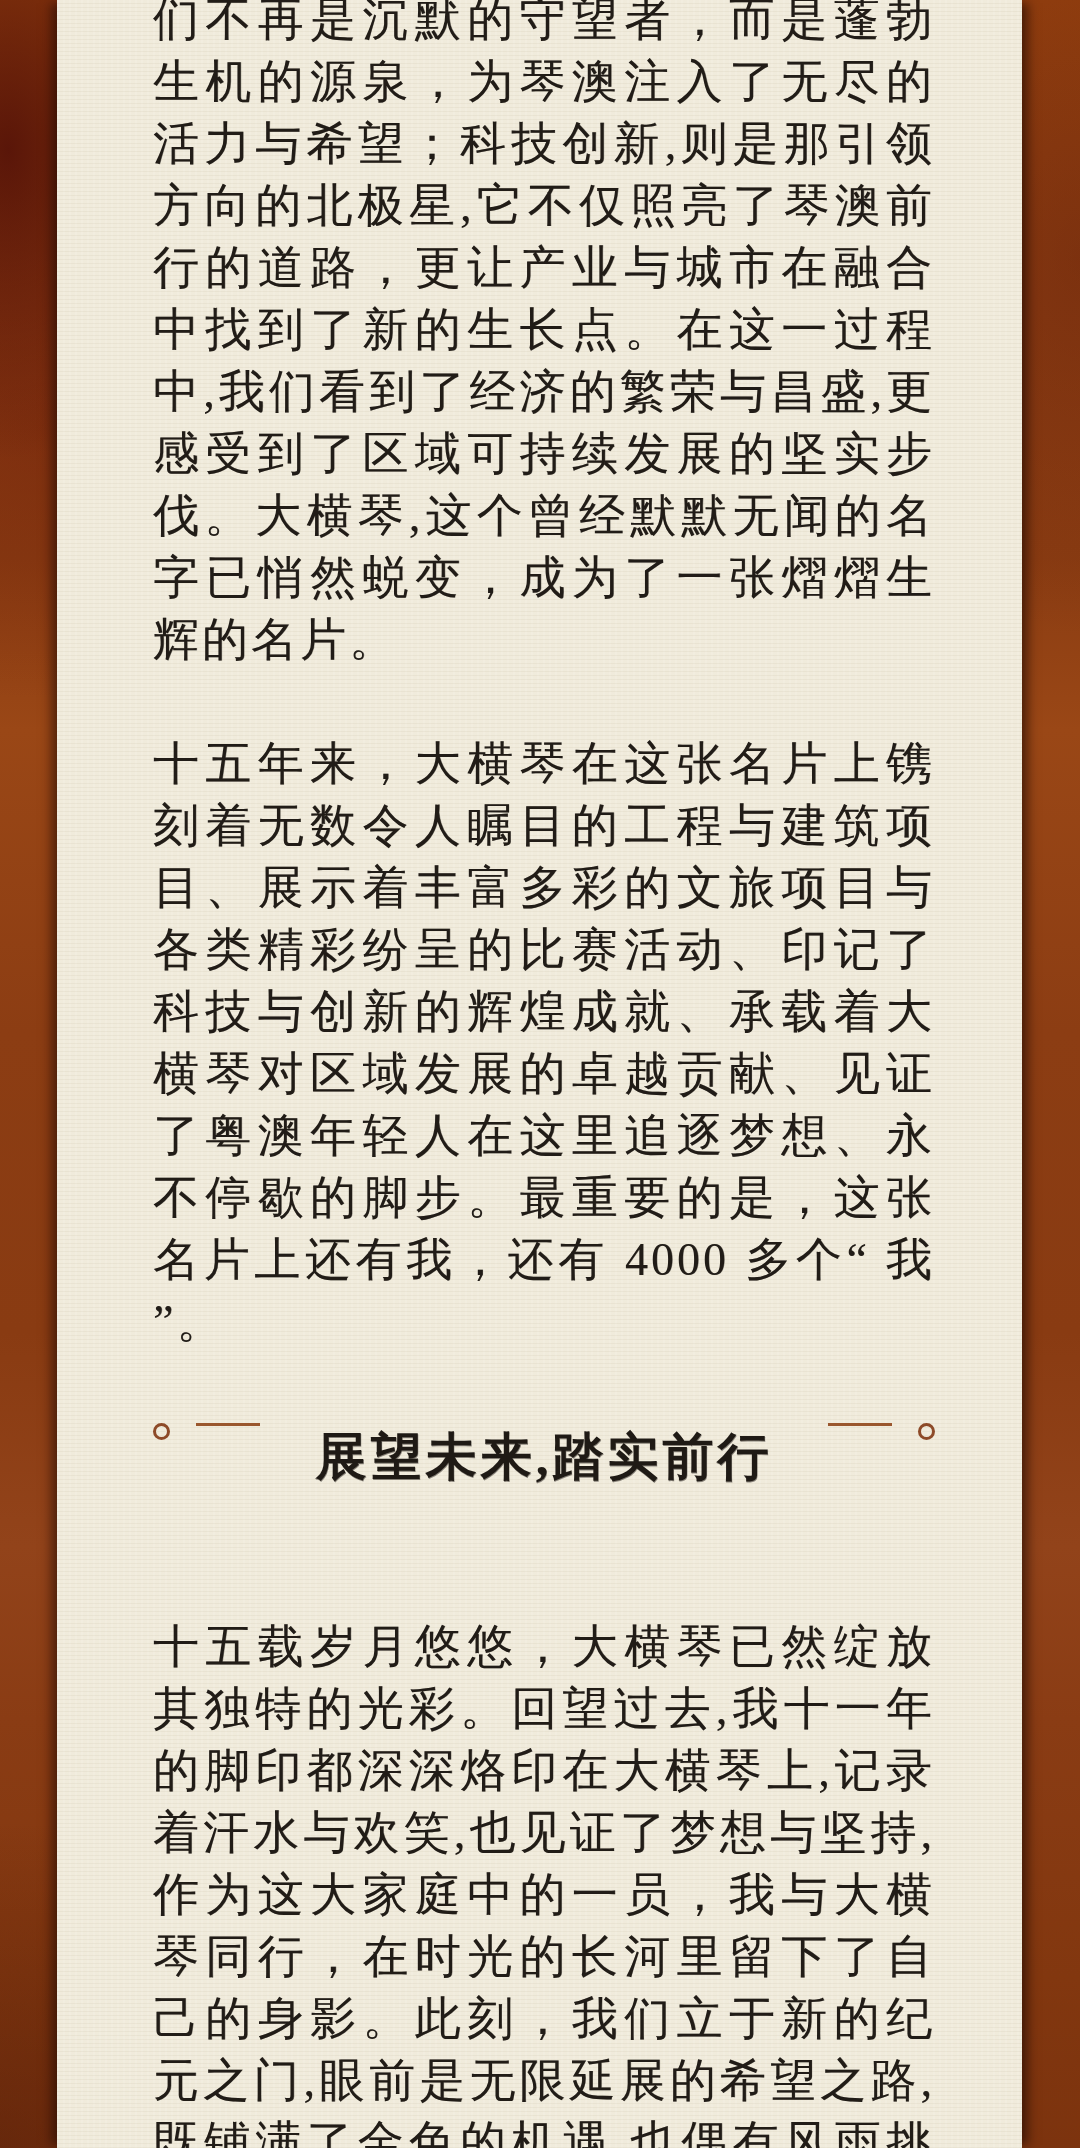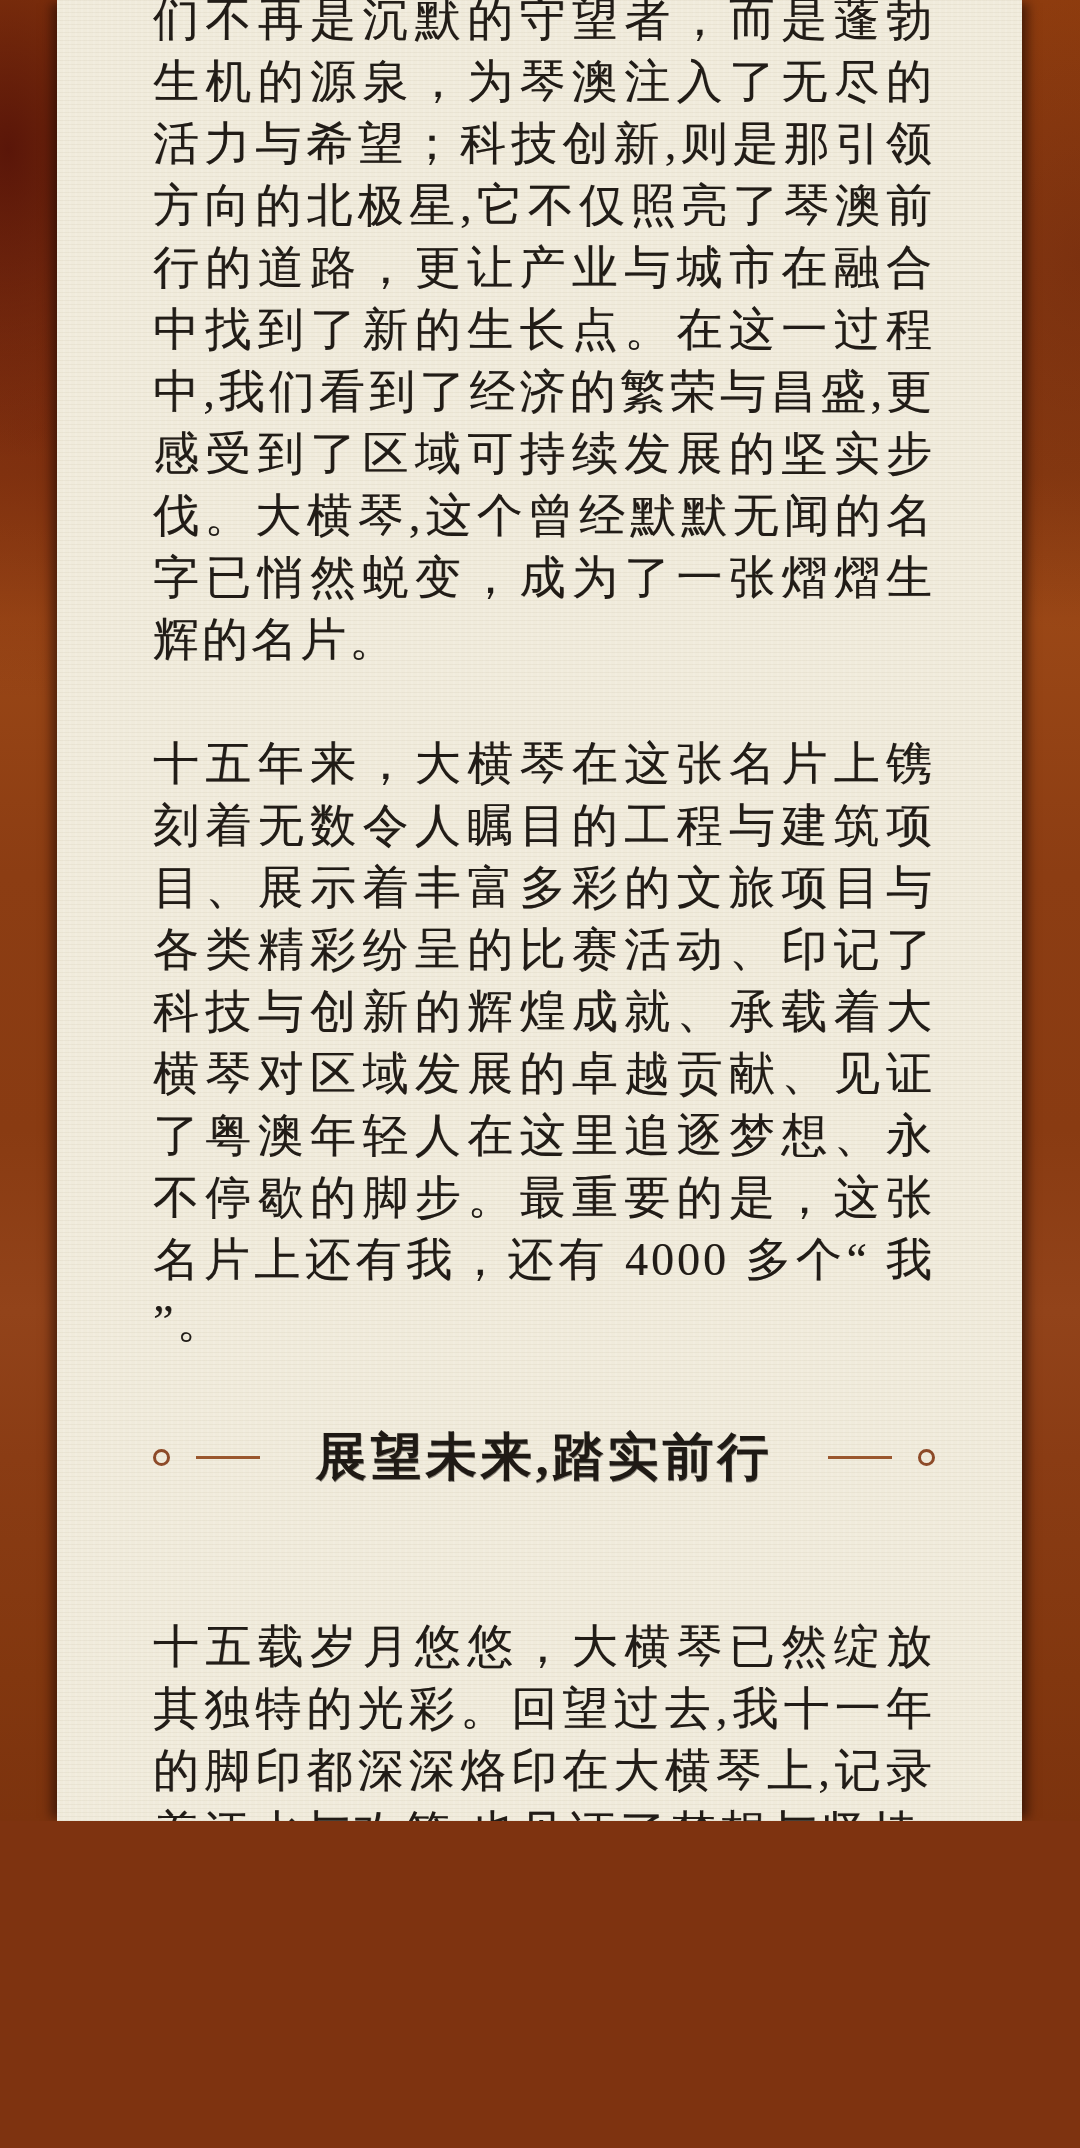--- a/index.html
+++ b/index.html
@@ -5,21 +5,21 @@
   html, body { margin: 0; padding: 0; }
   body {
     width: 1080px;
     background: #7e3310;
     font-family: "Liberation Serif", "DejaVu Serif", serif;
   }
 
   .page {
     position: relative;
     width: 1080px;
-    height: 1821px;
+    height: 2148px;
     overflow: hidden;
     
     background:
       radial-gradient(ellipse 260px 430px at 8px 150px, rgba(74,10,6,0.78), rgba(74,10,6,0) 72%),
       radial-gradient(ellipse 420px 360px at 40px 430px, rgba(110,30,10,0.45), rgba(110,30,10,0) 75%),
       radial-gradient(ellipse 300px 500px at 1080px 260px, rgba(90,25,8,0.35), rgba(90,25,8,0) 75%),
       radial-gradient(ellipse 520px 420px at 0px 2148px, rgba(70,22,8,0.40), rgba(70,22,8,0) 78%),
       linear-gradient(180deg,
         #94400f 0%, #8e3e13 14%, #8a3c12 26%,
         #9a4716 34%, #8c3d13 48%, #893b12 62%,
@@ -50,21 +50,21 @@
     letter-spacing: 3px;
     text-align: justify;
     color: #211c17;
     font-weight: 500;
     text-shadow: 0.4px 0.4px 0 rgba(33,28,23,0.45);
   }
   .body-text.first { margin-top: -11px; }
 
   .divider {
     display: flex;
-    align-items: center;
+    align-items: flex-start;
     margin: 70px 0 124px 0;
     gap: 26px;
   }
   .divider .ring {
     flex: 0 0 auto;
     width: 11px; height: 11px;
     border: 3px solid #8d4a28;
     border-radius: 50%;
     background: transparent;
   }

